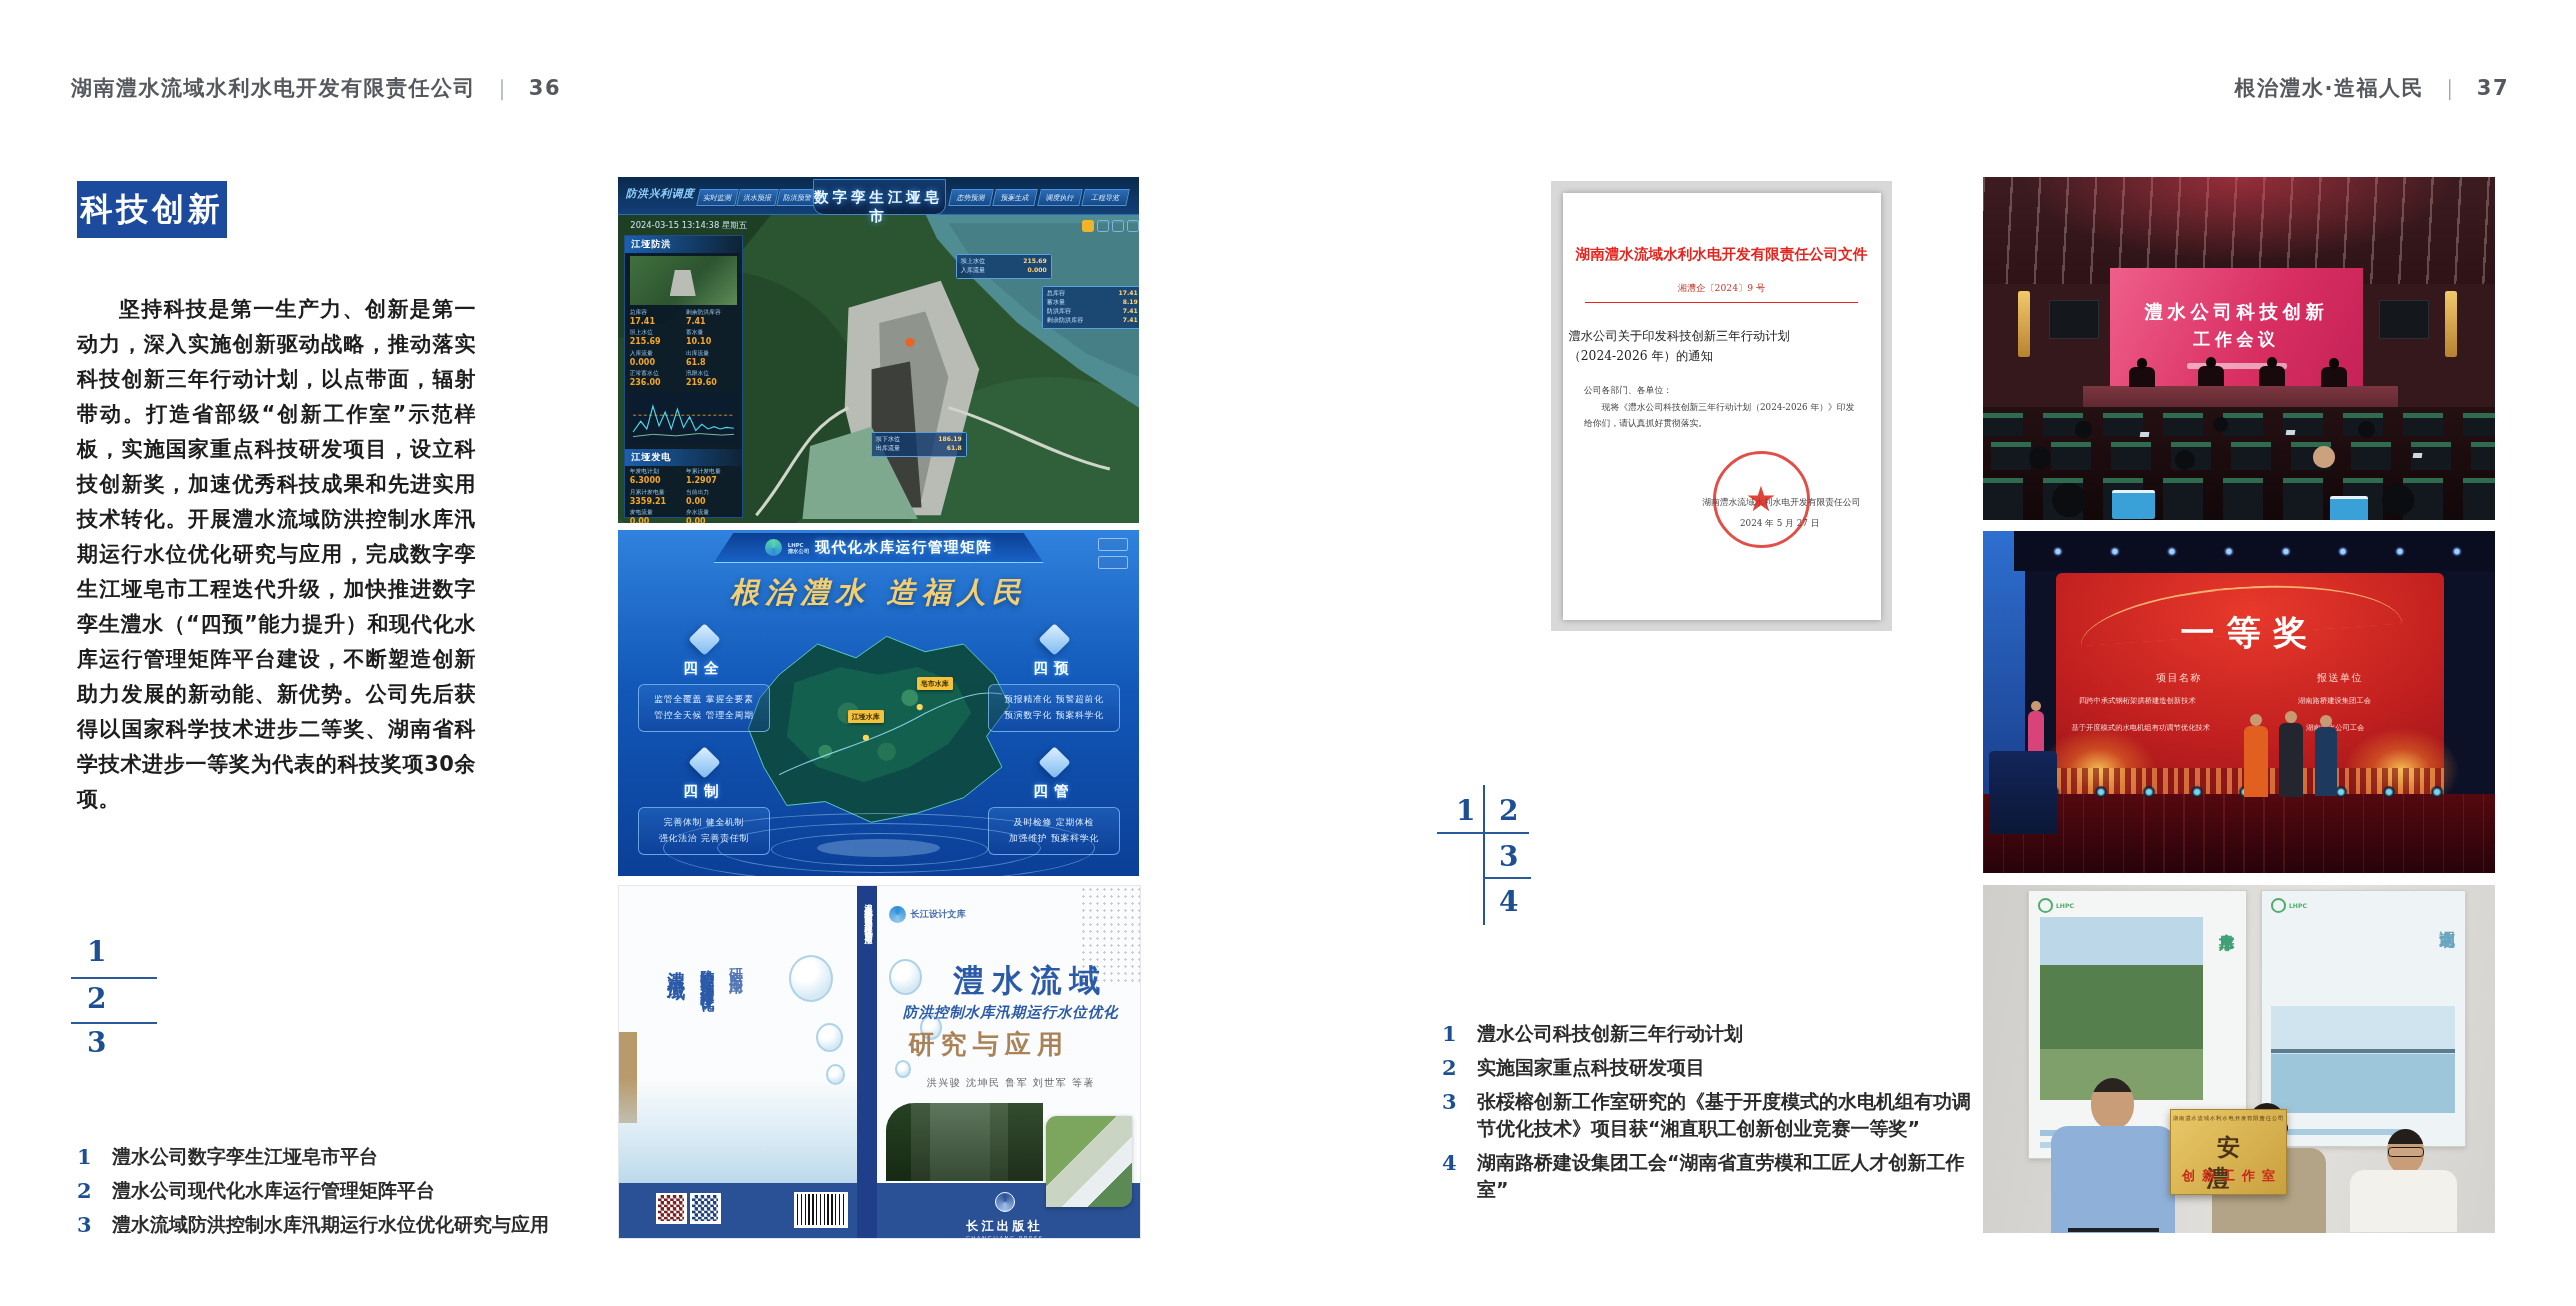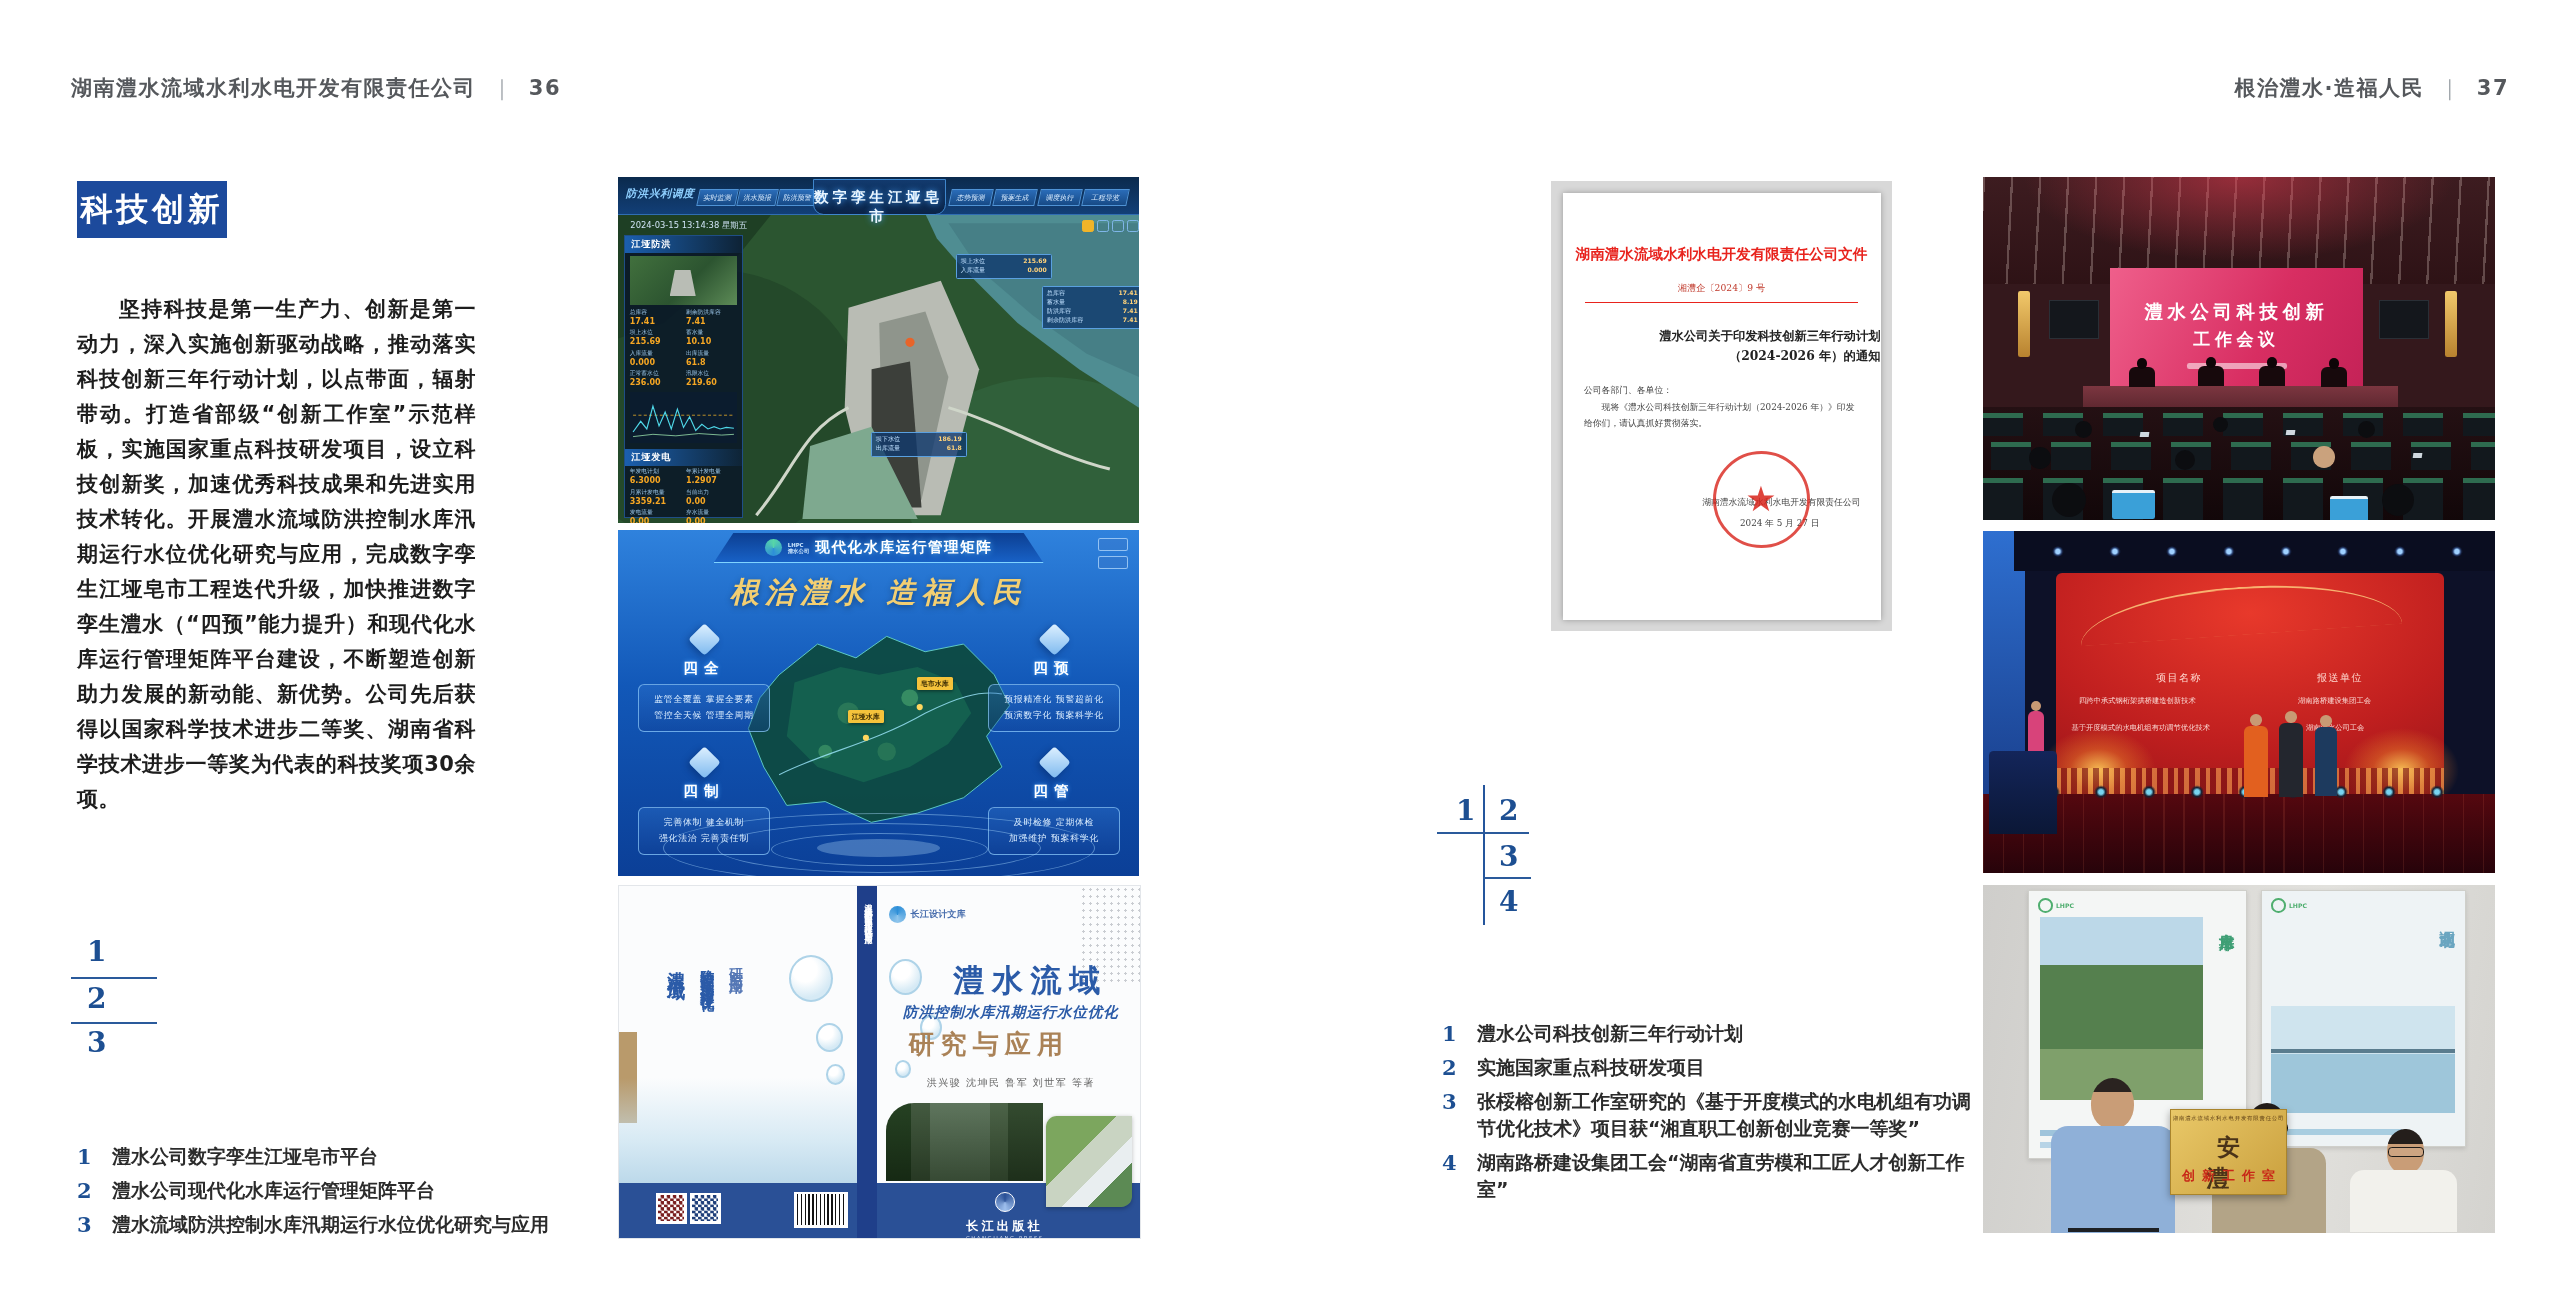--- a/index.html
+++ b/index.html
@@ -64,21 +64,21 @@
   .f3-qr{width:26px;height:26px;background:#fff;padding:2.3px;}
   .f3-qr>div{width:100%;height:100%;}
   .f3-bar{width:48px;height:31px;background:#fff;padding:2.3px 3.1px;}
   .f3-bar>div{width:100%;height:100%;background:repeating-linear-gradient(90deg,#111 0 1.5px,#fff 1.5px 3.8px);}
   
   .doc-mat{background:#d8d8d8;padding:11.5px;}
   .doc-paper{position:relative;width:100%;height:100%;background:#fff;box-shadow:0 0 6.1px rgba(0,0,0,.3);font-family:"DejaVu Serif","Liberation Serif",serif;}
   .doc-letterhead{position:absolute;left:0;top:52px;width:100%;text-align:center;color:#e8231d;font-weight:bold;font-size:14.6px;}
   .doc-num{position:absolute;left:0;top:89px;width:100%;text-align:center;color:#c0392b;font-size:9.2px;}
   .doc-rule{position:absolute;left:7%;top:109px;width:86%;height:1.5px;background:#e8231d;}
-  .doc-title{position:absolute;left:0;width:100%;text-align:right;font-size:12.3px;font-weight:bold;color:#222;}
+  .doc-title{position:absolute;left:0;width:100%;text-align:left;font-size:12.3px;font-weight:normal;color:#222;padding-left:6px;}
   .doc-text{position:absolute;font-size:8.8px;color:#444;line-height:16px;}
   .seal{position:absolute;border:3.1px solid rgba(216,35,26,.8);border-radius:50%;}
   .seal::after{content:"★";position:absolute;inset:0;display:flex;align-items:center;justify-content:center;font-size:35px;color:rgba(216,35,26,.85);}
   
   .f5{background:#1a0c0e;}
   .f5-ceiling{left:0;top:0;width:512px;height:134px;background:radial-gradient(60% 90% at 50% 0%,rgba(225,60,80,.55),rgba(0,0,0,0) 70%),repeating-linear-gradient(93deg,rgba(255,236,226,.25) 0 2.3px,rgba(0,0,0,0) 2.3px 28px),linear-gradient(180deg,#3d1c20,#2a1013);}
   .f5-wall{left:0;top:107px;width:512px;height:127px;background:#34181c;}
   .f5-screen{left:127px;top:91px;width:253px;height:124px;background:linear-gradient(115deg,#ef5f8b,#d82e62 60%,#c42257);display:flex;flex-direction:column;align-items:center;}
   .f5-s1{margin-top:31px;color:#fff;font-size:18.4px;font-weight:bold;letter-spacing:4.6px;}
   .f5-s2{margin-top:4px;color:#fff;font-size:17px;font-weight:bold;letter-spacing:4.6px;}
@@ -495,20 +495,21 @@
     <div class="f5-laptop" style="left:430px;top:276px;"></div>
     <div class="f5-tissue" style="left:129px;top:313px;width:43px;height:26px;"></div>
     <div class="f5-tissue" style="left:347px;top:319px;width:38px;height:23px;"></div>
   </div>
 
   <div class="fig f6" style="left:1983px;top:531px;width:512px;height:342px;">
     <div class="abs f6-left"></div>
     <div class="abs f6-truss"></div>
     <div class="abs f6-screen">
       <div class="f6-swoosh"></div>
+      <div class="f6-title">一等奖</div>
       <span class="f6-col" style="left:100px;top:98px;">项目名称</span>
       <span class="f6-col" style="left:261px;top:98px;">报送单位</span>
       <span class="f6-row" style="left:23px;top:123px;">四跨中承式钢桁架拱桥建造创新技术</span>
       <span class="f6-row" style="left:15.4px;top:150px;">基于开度模式的水电机组有功调节优化技术</span>
       <span class="f6-row" style="left:242px;top:123px;">湖南路桥建设集团工会</span>
       <span class="f6-row" style="left:250px;top:150px;">湖南澧水公司工会</span>
       <div class="f6-glow" style="left:-15.4px;bottom:-18.4px;"></div>
       <div class="f6-glow" style="right:-15.4px;bottom:-18.4px;"></div>
       <div class="abs" style="left:0;bottom:0;width:100%;height:26px;background:repeating-linear-gradient(90deg,rgba(250,190,90,.5) 0 4.6px,rgba(120,20,20,.6) 4.6px 10.7px);"></div>
     </div>

